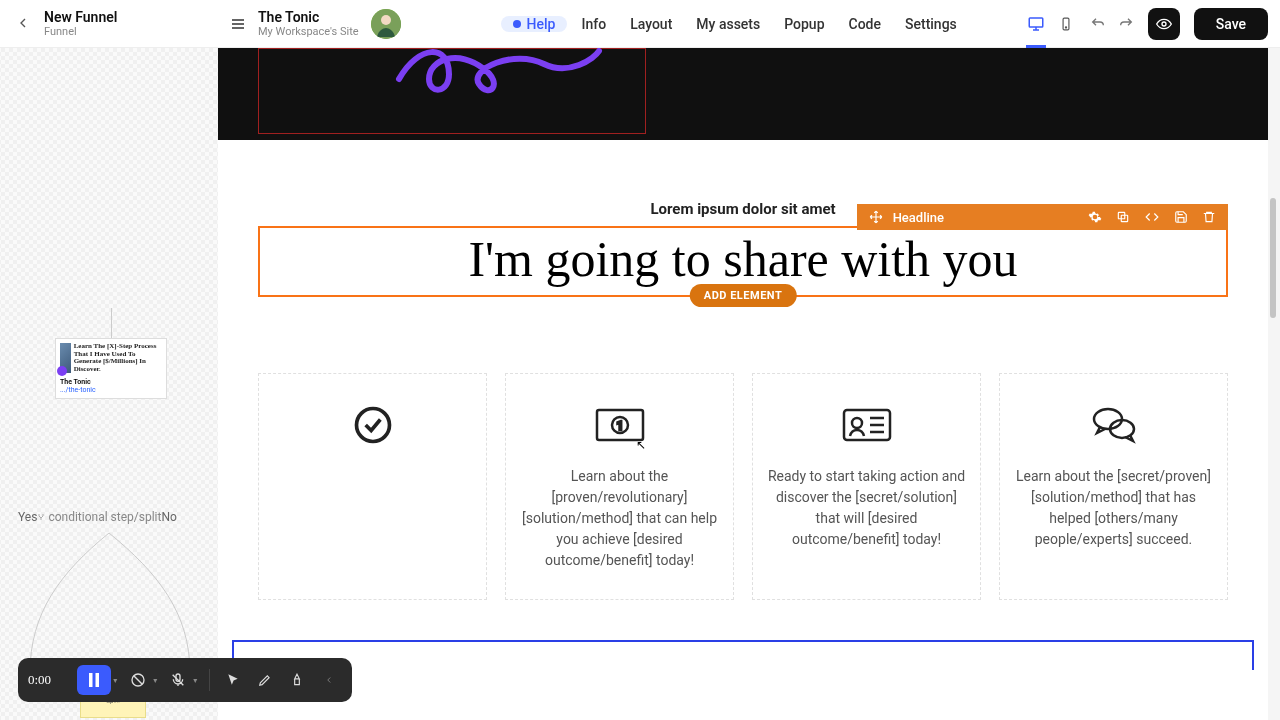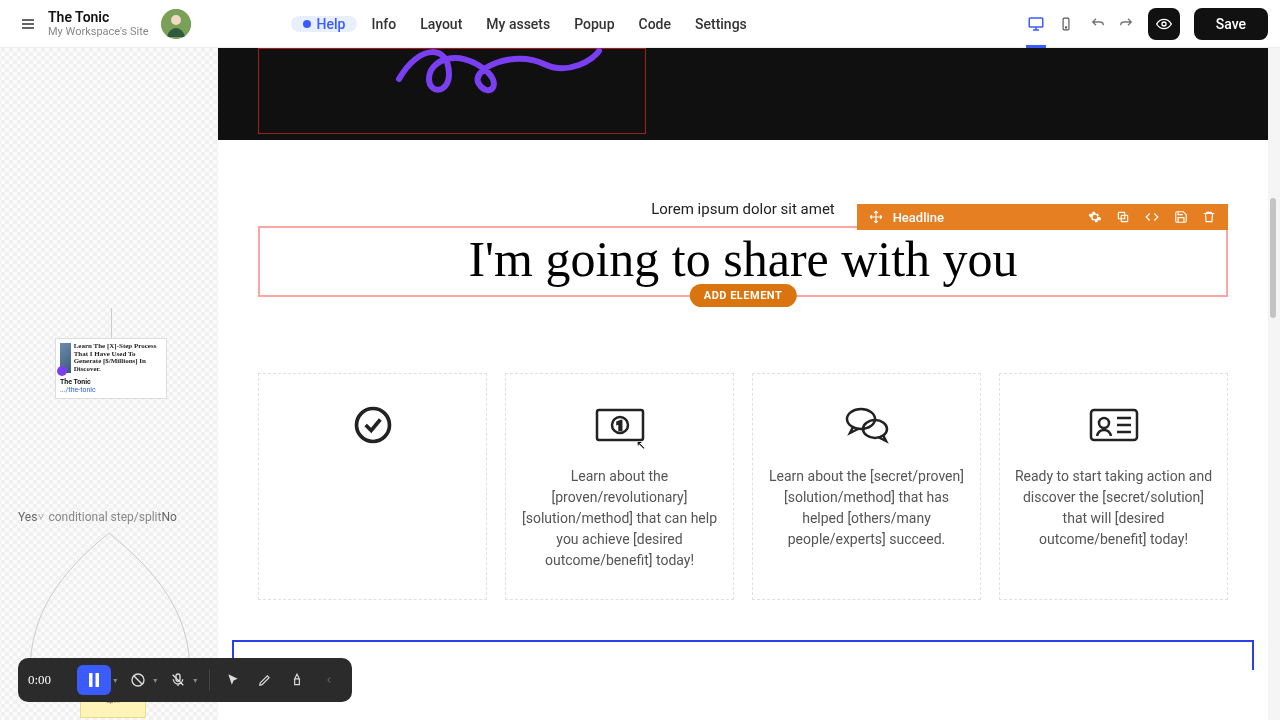--- a/index.html
+++ b/index.html
@@ -48,22 +48,22 @@
 .thank-card { position:absolute; top:640px; left:80px; width:66px; height:30px; background:#fff4b8; border:1px solid #e9dd8a; font-size:6px; color:#555; padding:2px; text-align:center; line-height:1.1; }
 
 
 .canvas-wrap { position: absolute; left: 218px; right: 12px; top: 48px; bottom: 0; overflow: hidden; background:#fff; }
 .scrollbar-thumb { position:absolute; right:4px; top:198px; width:6px; height:120px; background:#c4c4c4; border-radius:3px; }
 .hero-black { height: 92px; background: #101010; position: relative; padding-top:0; }
 .hero-frame { position:absolute; top:0; left:40px; width:388px; height:86px; border:1px solid #a02020; }
 .squiggle { position:absolute; top:-10px; left:135px; width:210px; height:70px; }
 
 .section { padding: 60px 40px 30px; text-align: center; position: relative; }
-.tagline { font-weight: 400; font-size: 15px; color: #222; margin-bottom: 8px; }
-.selected-box { border: 2px solid #fca5a5; position: relative; margin: 0 0 0 0; padding: 4px 8px 8px; }
+.tagline { font-weight: 700; font-size: 15px; color: #222; margin-bottom: 8px; }
+.selected-box { border: 2px solid #f97316; position: relative; margin: 0 0 0 0; padding: 4px 8px 8px; }
 .headline-text { font-family: Georgia, "Times New Roman", serif; font-size: 50px; color: #000000; line-height: 1.1; }
 .element-toolbar { position: absolute; top: -24px; right: -2px; height: 26px; background: #e67e22; display: flex; align-items: center; color: #fff; font-size: 13px; }
 .et-left { display:flex; align-items:center; gap:10px; padding: 0 12px; }
 .et-move { font-size: 14px; }
 .et-label { font-weight: 500; }
 .et-icons { display:flex; align-items:center; gap:14px; padding: 0 12px; font-size:14px; margin-left:120px; }
 .et-icons span { cursor:pointer; }
 .add-element-pill { position: absolute; left: 50%; transform: translateX(-50%); bottom: -12px; background: #d9740f; color: #fff; font-size: 11px; font-weight: 700; letter-spacing: 0.5px; padding: 5px 14px; border-radius: 14px; cursor:pointer; }
 
 .cursor-mark { position:absolute; left:418px; top:298px; font-size:12px; color:#000; }
@@ -82,20 +82,31 @@
 .rec-caret { font-size:8px; color:#888; margin-left:-4px; margin-right:2px; }
 .rec-sep { width:1px; height:22px; background:#444; margin: 0 4px; }
 .rec-icon { width:26px; height:26px; display:flex; align-items:center; justify-content:center; color:#eee; cursor:pointer; }
 
 svg { display:block; }
 </style>
 </head>
 <body>
 
 <div class="topbar">
+  <div class="left-header">
+    <div class="back-arrow">
+      <svg width="16" height="16" viewBox="0 0 24 24" fill="none" stroke="#555" stroke-width="2">
+          <path d="M15 18l-6-6 6-6"></path>
+        </svg>
+    </div>
+    <div class="funnel-info">
+      <span class="funnel-name">New Funnel</span>
+      <span class="funnel-sub">Funnel</span>
+    </div>
+  </div>
   <div class="hamburger">
     <svg width="16" height="16" viewBox="0 0 24 24" fill="none" stroke="#333" stroke-width="2">
         <path d="M3 6h18M3 12h18M3 18h18"></path>
       </svg>
   </div>
   <div class="site-info">
     <span class="site-name">The Tonic</span>
     <span class="site-sub">My Workspace's Site</span>
   </div>
   <div class="avatar">
@@ -255,39 +266,39 @@
         <svg width="50" height="34" viewBox="0 0 50 34" fill="none" stroke="#222" stroke-width="2.5">
             <rect x="2" y="2" width="46" height="30" rx="2"></rect>
             <circle cx="25" cy="17" r="8"></circle>
             <text x="25" y="22" font-size="12" text-anchor="middle" fill="#222" font-weight="bold">1</text>
           </svg>
       </div>
       <div class="feature-text">Learn about the [proven/revolutionary] [solution/method] that can help you achieve [desired outcome/benefit] today!</div>
     </div>
     <div class="feature-card">
       <div class="feature-icon">
+        <svg width="50" height="38" viewBox="0 0 50 38" fill="none" stroke="#222" stroke-width="2.5">
+            <rect x="2" y="4" width="46" height="30" rx="3"></rect>
+            <circle cx="15" cy="17" r="5"></circle>
+            <path d="M8 30c1-4 4-6 7-6s6 2 7 6"></path>
+            <path d="M28 12h14M28 19h14M28 26h14"></path>
+          </svg>
+      </div>
+      <div class="feature-text">Ready to start taking action and discover the [secret/solution] that will [desired outcome/benefit] today!</div>
+    </div>
+    <div class="feature-card">
+      <div class="feature-icon">
         <svg width="48" height="40" viewBox="0 0 48 40" fill="none" stroke="#222" stroke-width="2.5">
             <ellipse cx="18" cy="14" rx="14" ry="10"></ellipse>
             <path d="M10 22l-3 6 8-4"></path>
             <ellipse cx="32" cy="24" rx="12" ry="9"></ellipse>
             <path d="M40 30l3 6-8-4"></path>
           </svg>
       </div>
       <div class="feature-text">Learn about the [secret/proven] [solution/method] that has helped [others/many people/experts] succeed.</div>
-    </div>
-    <div class="feature-card">
-      <div class="feature-icon">
-        <svg width="50" height="38" viewBox="0 0 50 38" fill="none" stroke="#222" stroke-width="2.5">
-            <rect x="2" y="4" width="46" height="30" rx="3"></rect>
-            <circle cx="15" cy="17" r="5"></circle>
-            <path d="M8 30c1-4 4-6 7-6s6 2 7 6"></path>
-            <path d="M28 12h14M28 19h14M28 26h14"></path>
-          </svg>
-      </div>
-      <div class="feature-text">Ready to start taking action and discover the [secret/solution] that will [desired outcome/benefit] today!</div>
     </div>
   </div>
 
   <div class="bottom-border-box"></div>
 </div>
 
 <div class="scrollbar-thumb"></div>
 
 <div class="rec-bar">
   <span class="rec-time">0:00</span>

